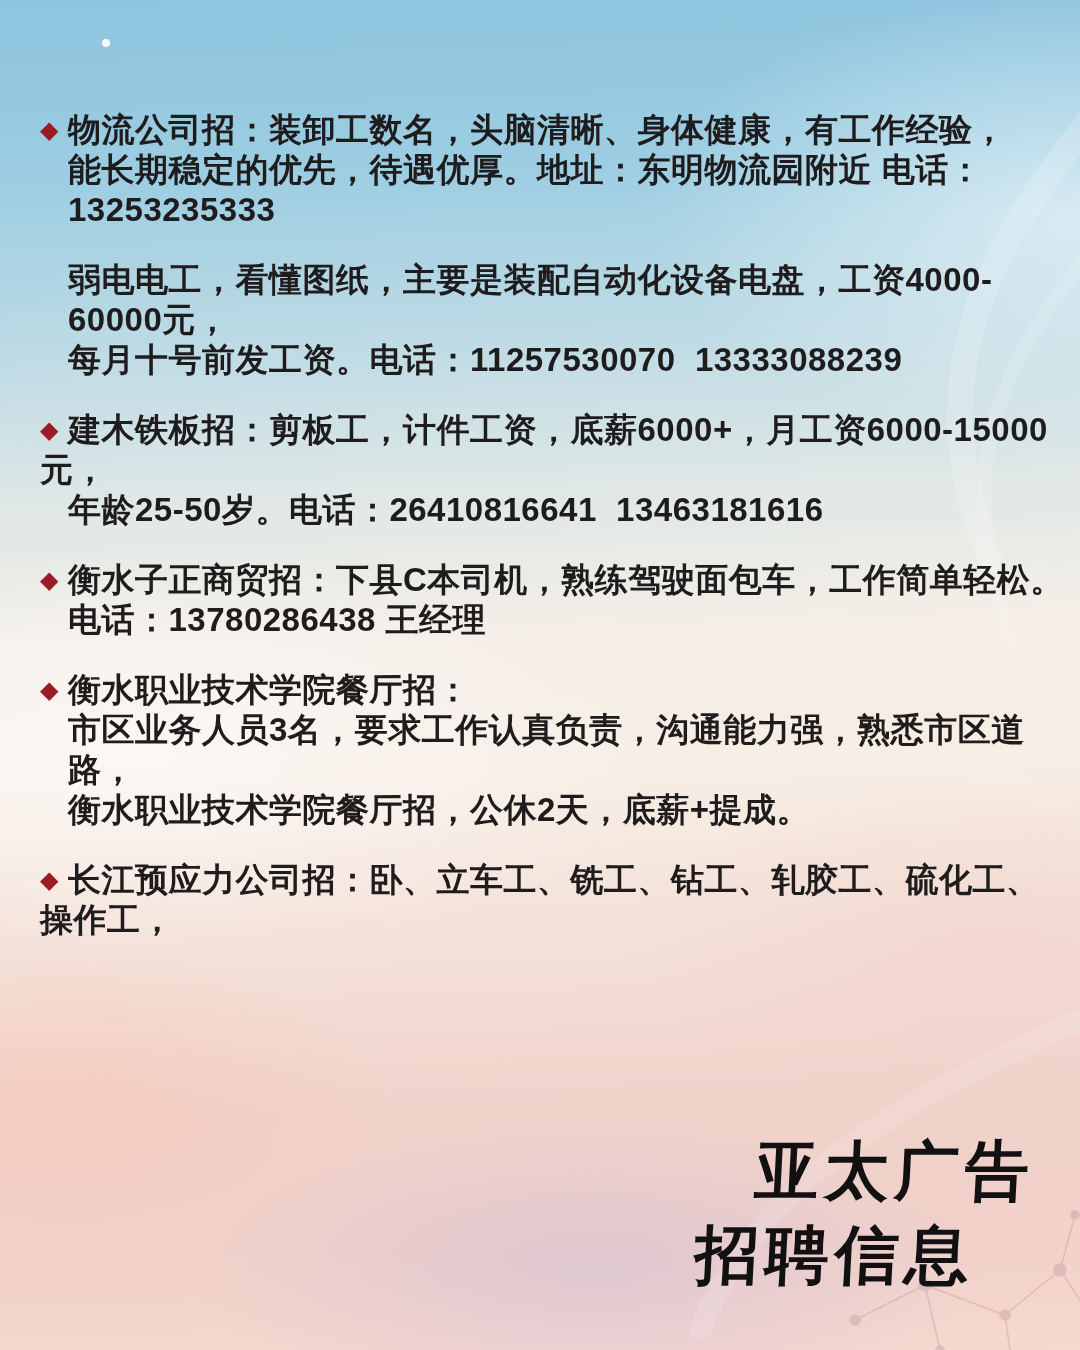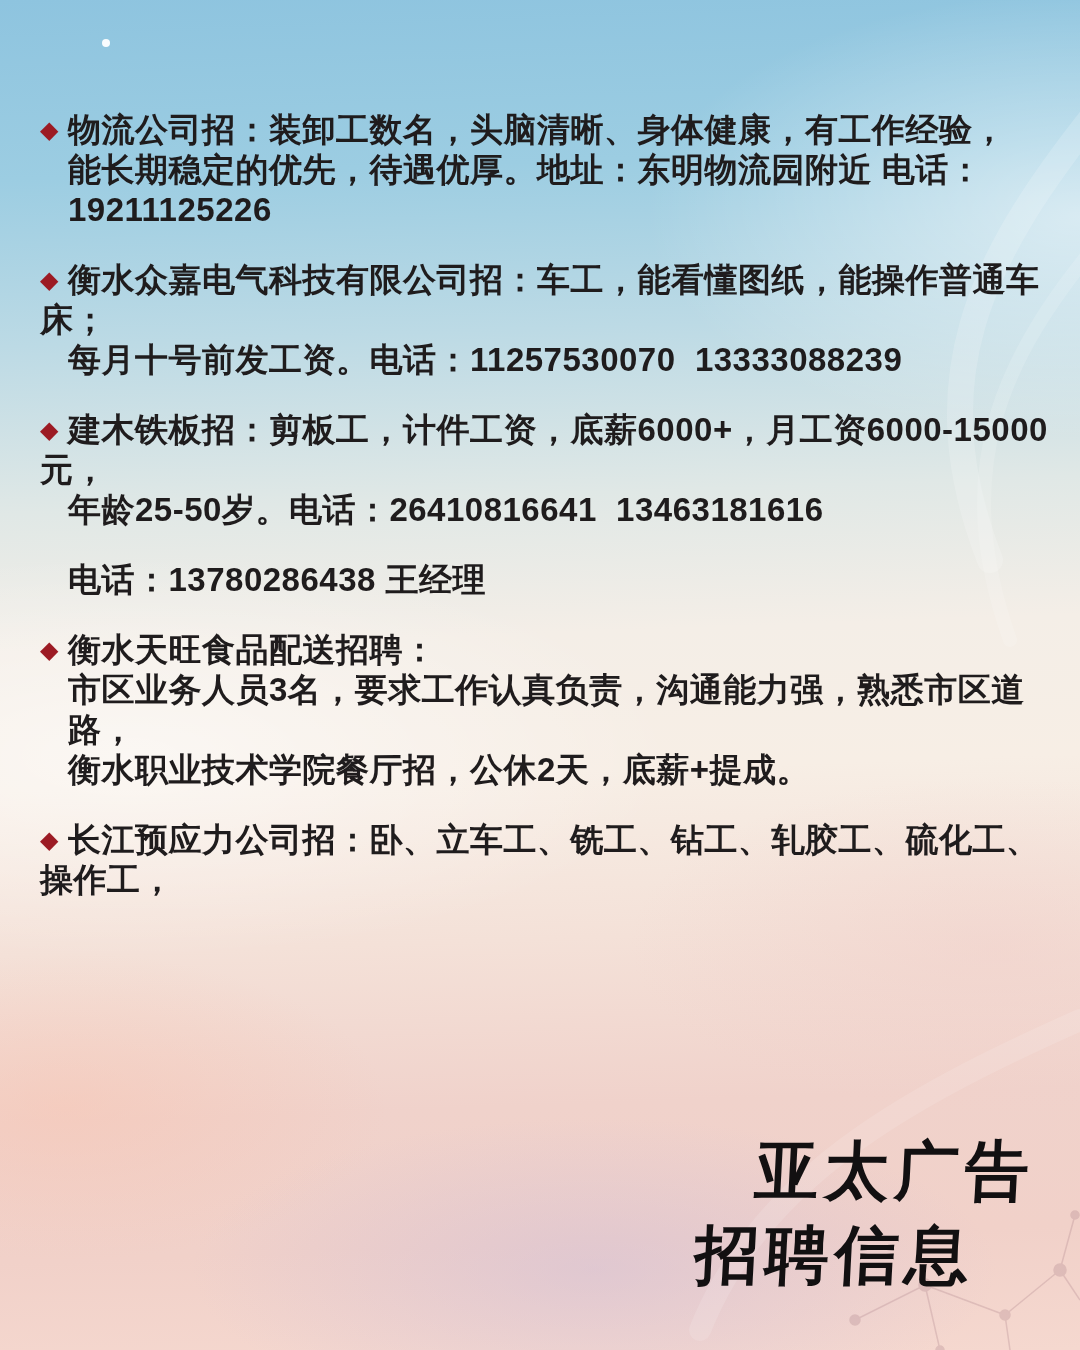--- a/index.html
+++ b/index.html
@@ -102,35 +102,36 @@
       <circle cx="1005" cy="1315" r="5"></circle>
       <circle cx="1060" cy="1270" r="6"></circle>
       <circle cx="1075" cy="1215" r="4"></circle>
       <circle cx="940" cy="1350" r="4"></circle>
     </g>
   </svg>
 
   <div class="listings">
       <div class="listing">
         <div class="l-line first"><span class="bullet" style="color: rgb(156, 27, 36);">◆</span><span>物流公司招：装卸工数名，头脑清晰、身体健康，有工作经验，</span></div>
-        <div class="l-line"><span>能长期稳定的优先，待遇优厚。地址：东明物流园附近 电话：19211125226</span></div>
+        <div class="l-line"><span>能长期稳定的优先，待遇优厚。地址：东明物流园附近 电话：13253235333</span></div>
       </div>
       <div class="listing">
-        <div class="l-line first"><span class="bullet" style="color: rgb(156, 27, 36);">◆</span><span>衡水众嘉电气科技有限公司招：车工，能看懂图纸，能操作普通车床；</span></div>
+        <div class="l-line"><span>弱电电工，看懂图纸，主要是装配自动化设备电盘，工资4000-60000元，</span></div>
         <div class="l-line"><span>每月十号前发工资。电话：11257530070  13333088239</span></div>
       </div>
       <div class="listing">
         <div class="l-line first"><span class="bullet" style="color: rgb(156, 27, 36);">◆</span><span>建木铁板招：剪板工，计件工资，底薪6000+，月工资6000-15000元，</span></div>
         <div class="l-line"><span>年龄25-50岁。电话：26410816641  13463181616</span></div>
       </div>
       <div class="listing">
+        <div class="l-line first"><span class="bullet" style="color: rgb(156, 27, 36);">◆</span><span>衡水子正商贸招：下县C本司机，熟练驾驶面包车，工作简单轻松。</span></div>
         <div class="l-line"><span>电话：13780286438 王经理</span></div>
       </div>
       <div class="listing">
-        <div class="l-line first"><span class="bullet" style="color: rgb(156, 27, 36);">◆</span><span>衡水天旺食品配送招聘：</span></div>
+        <div class="l-line first"><span class="bullet" style="color: rgb(156, 27, 36);">◆</span><span>衡水职业技术学院餐厅招：</span></div>
         <div class="l-line"><span>市区业务人员3名，要求工作认真负责，沟通能力强，熟悉市区道路，</span></div>
         <div class="l-line"><span>衡水职业技术学院餐厅招，公休2天，底薪+提成。</span></div>
       </div>
       <div class="listing">
         <div class="l-line first"><span class="bullet" style="color: rgb(156, 27, 36);">◆</span><span>长江预应力公司招：卧、立车工、铣工、钻工、轧胶工、硫化工、操作工，</span></div>
       </div>
     </div>
 
   <div class="brand">
     <div class="brand-line">亚太广告</div>

